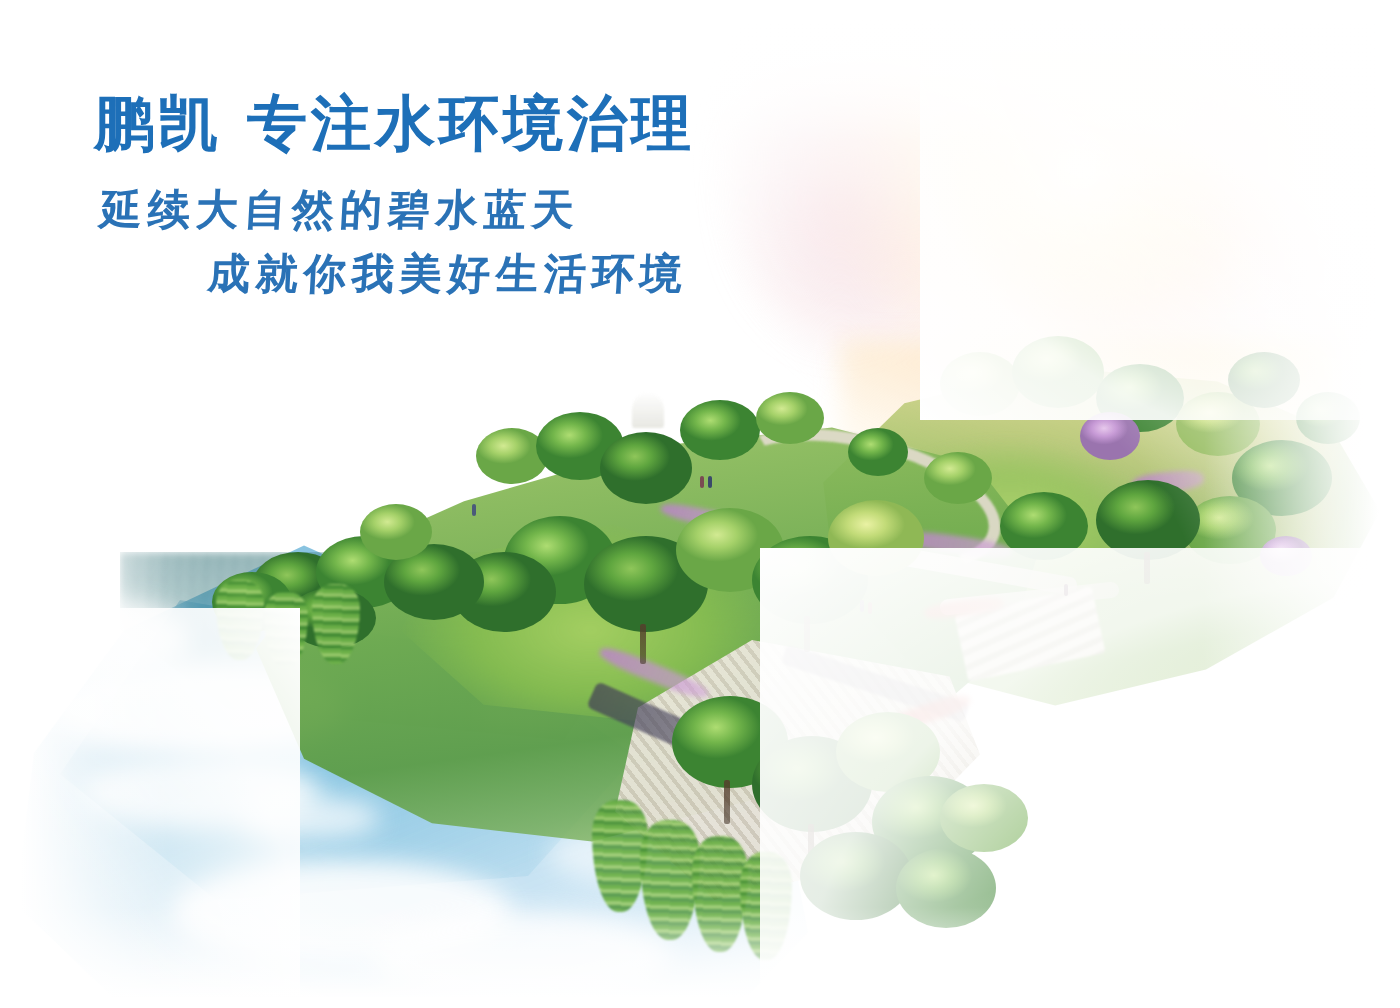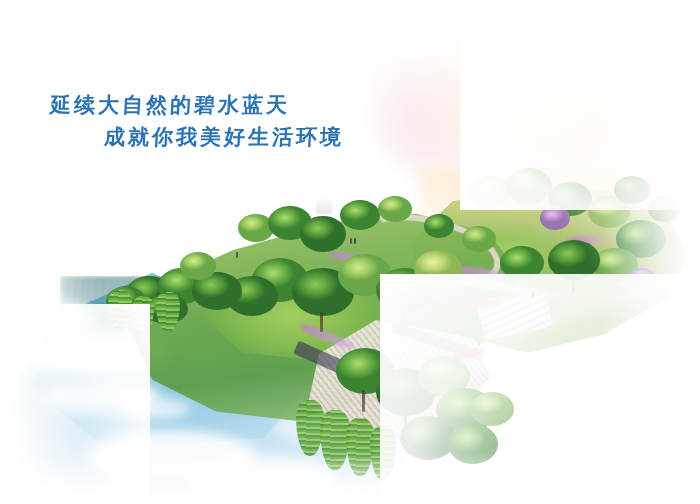--- a/index.html
+++ b/index.html
@@ -349,17 +349,18 @@
     <div class="layer" style="left:316px;top:196px;width:16px;height:18px;background:linear-gradient(180deg,#ffffff,#e6e6e0);border-radius:50% 50% 10% 10%;filter:blur(.5px);opacity:.9;"></div>
 
     <div class="feather"></div>
     <div class="feather-topright-sun"></div>
     <div class="feather-tr"></div>
     <div class="feather-bl"></div>
     <div class="feather-br"></div>
   </div>
 
   <div class="copy">
+    <div class="headline">鹏凯 专注水环境治理</div>
     <div class="sub1">延续大自然的碧水蓝天</div>
     <div class="sub2">成就你我美好生活环境</div>
   </div>
 
 </div>
 
 </body></html>

